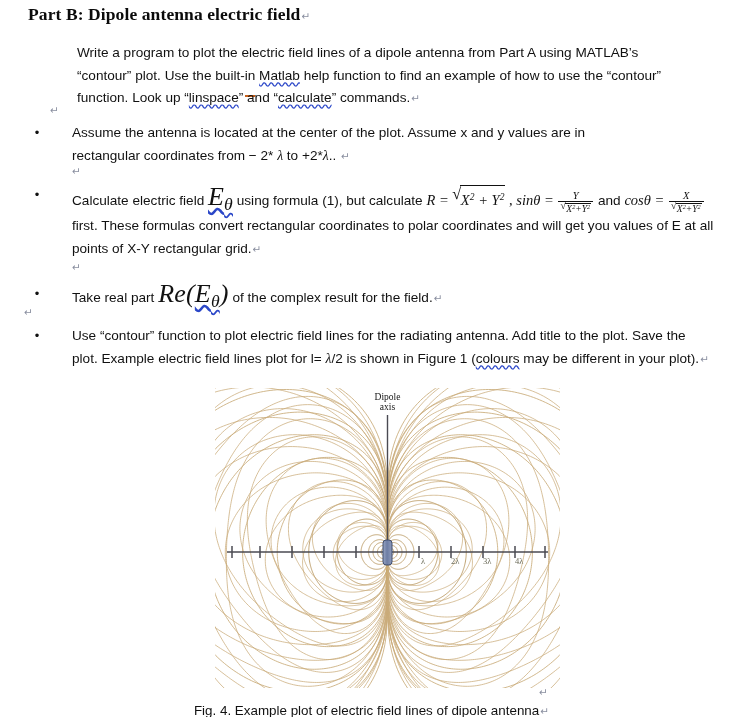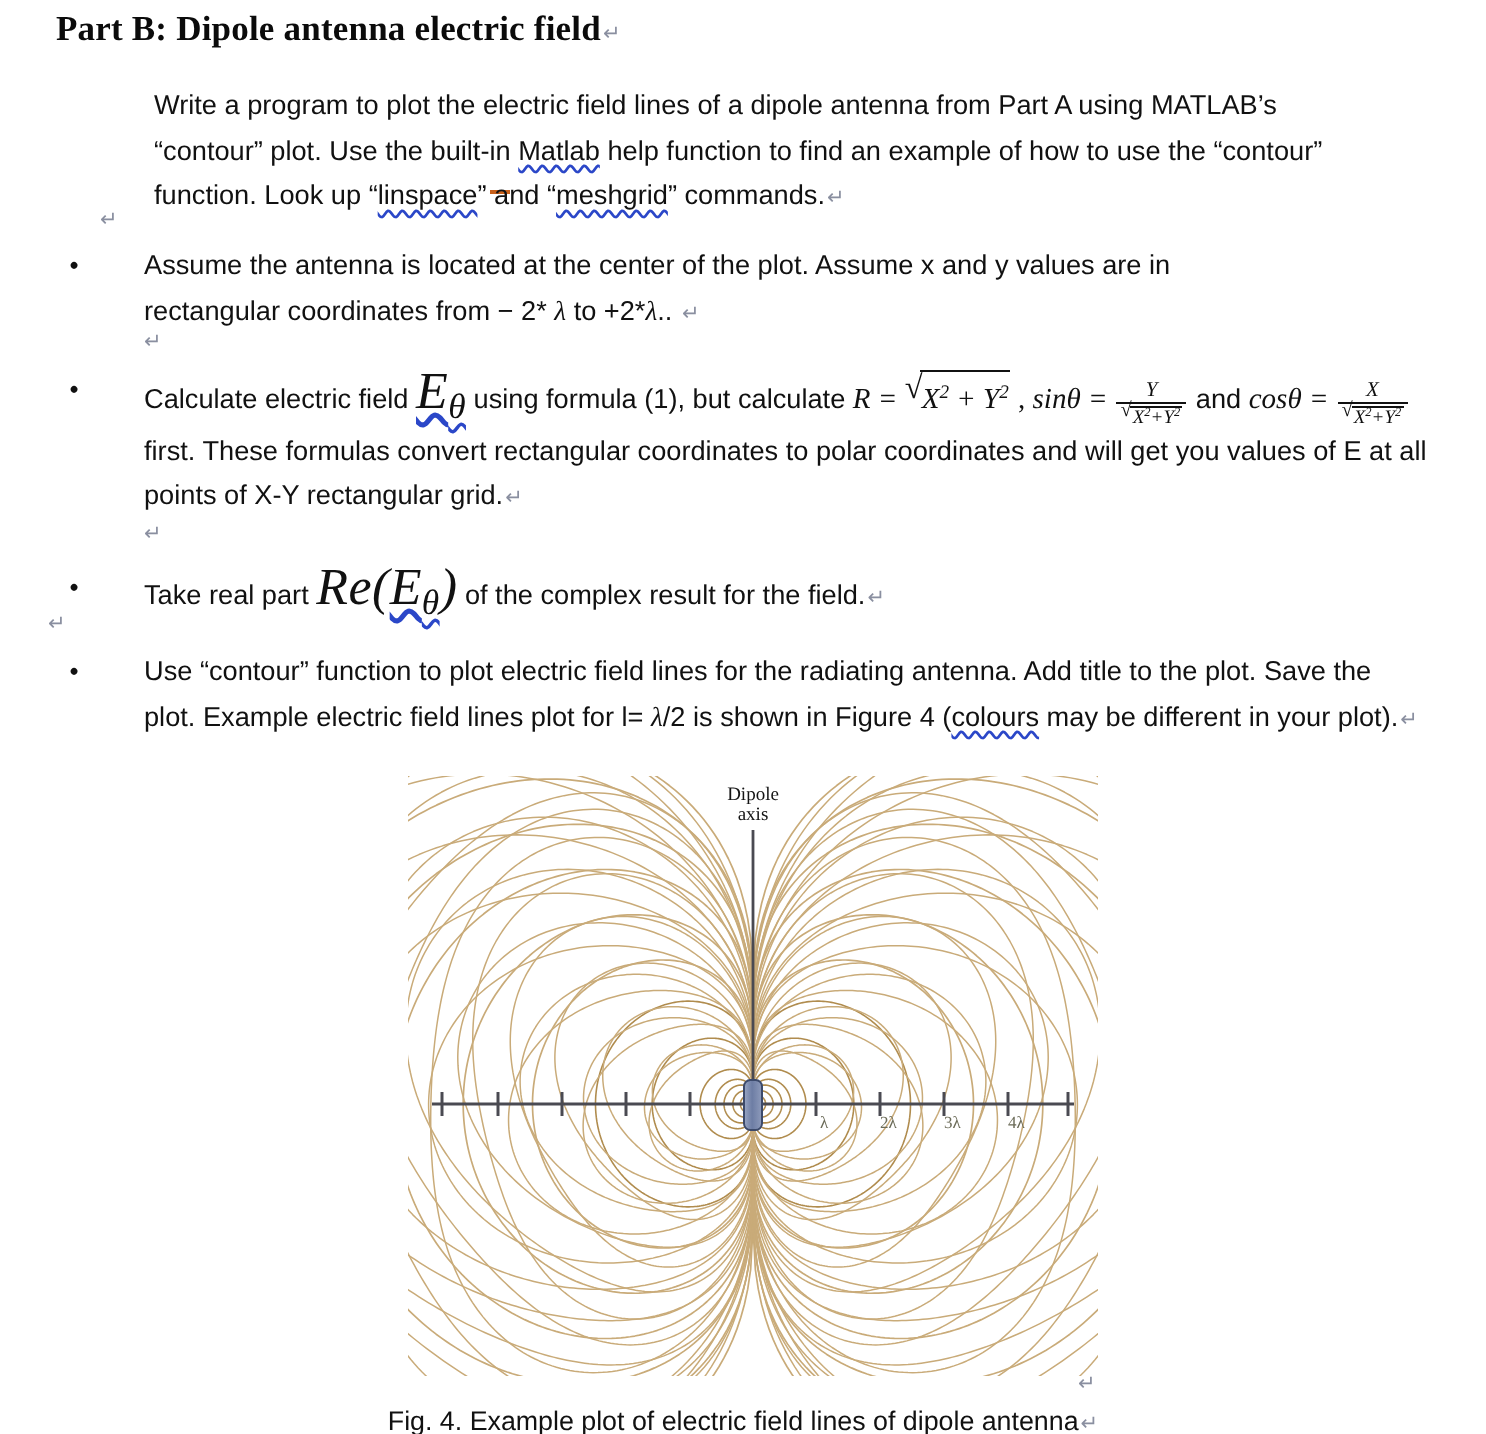--- a/index.html
+++ b/index.html
@@ -175,21 +175,21 @@
     padding: 0px 2px 0 2px;
     white-space: nowrap;
   }
   .frac .den .rad::before { font-size: 1.05em; top: -0.1em; }
 
   .lam { font-family: "Liberation Serif", serif; font-style: italic; }
 
   
   .figure-wrap {
     position: absolute;
-    left: 204px;
+    left: 215px;
     top: 388px;
     width: 345px;
     height: 300px;
   }
   .figure-wrap svg { display: block; }
 
   .fig-caption {
     position: absolute;
     left: 0;
     top: 703px;
@@ -213,21 +213,21 @@
 
   <div class="doc-title">
     <span>Part B: Dipole antenna electric field</span><span class="pilcrow">↵</span>
   </div>
 
   <span class="pilcrow-standalone ret-a">↵</span>
 
   <div class="intro">
     <span class="ln">Write a program to plot the electric field lines of a dipole antenna from Part A using MATLAB’s</span>
     <span class="ln"><span>“contour” plot. Use the built-</span><span class="gr-err">in</span><span> </span><span class="sp-err">Matlab</span><span> help function to find an example of how to use the “contour”</span></span>
-    <span class="ln"><span>function. Look up “</span><span class="sp-err">linspace</span><span>” and “</span><span class="sp-err">meshgrid</span><span>” commands.</span><span class="pilcrow">↵</span></span>
+    <span class="ln"><span>function. Look up “</span><span class="sp-err">linspace</span><span>” and “</span><span class="sp-err">calculate</span><span>” commands.</span><span class="pilcrow">↵</span></span>
   </div>
 
   <span class="pilcrow-standalone ret-b">↵</span>
 
   <div class="bullet b1">
     <span class="dot">•</span>
     <span class="btext just">
       <span class="ln">Assume the antenna is located at the center of the plot.  Assume x and y values are in</span>
       <span class="ln"><span>rectangular coordinates from − 2* </span><span class="lam">λ</span><span> to +2*</span><span class="lam">λ</span><span>..</span> <span class="pilcrow">↵</span></span>
     </span>
@@ -250,21 +250,21 @@
     <span class="dot">•</span>
     <span class="btext">
       <span class="ln"><span>Take real part </span><span class="bigmath"><span>Re(</span><span class="sp-err">E</span><span class="sub sp-err">θ</span><span>)</span></span><span> of the complex result for the field.</span><span class="pilcrow">↵</span></span>
     </span>
   </div>
 
   <div class="bullet b4">
     <span class="dot">•</span>
     <span class="btext">
       <span class="ln">Use “contour” function to plot electric field lines for the radiating antenna. Add title to the</span>
-      <span class="ln"><span>plot. Save the plot. Example electric field lines plot for l= </span><span class="lam">λ</span><span>/2 is shown in Figure 4 (</span><span class="sp-err">colours</span><span> may</span></span>
+      <span class="ln"><span>plot. Save the plot. Example electric field lines plot for l= </span><span class="lam">λ</span><span>/2 is shown in Figure 1 (</span><span class="sp-err">colours</span><span> may</span></span>
       <span class="ln"><span>be different in your plot).</span><span class="pilcrow">↵</span></span>
     </span>
   </div>
 
   <div class="figure-wrap">
     <svg width="345" height="300" viewBox="0 0 345 300">
       <defs>
         <clipPath id="leftHalf">
             <rect x="0" y="0" width="172" height="300"></rect>
           </clipPath>

